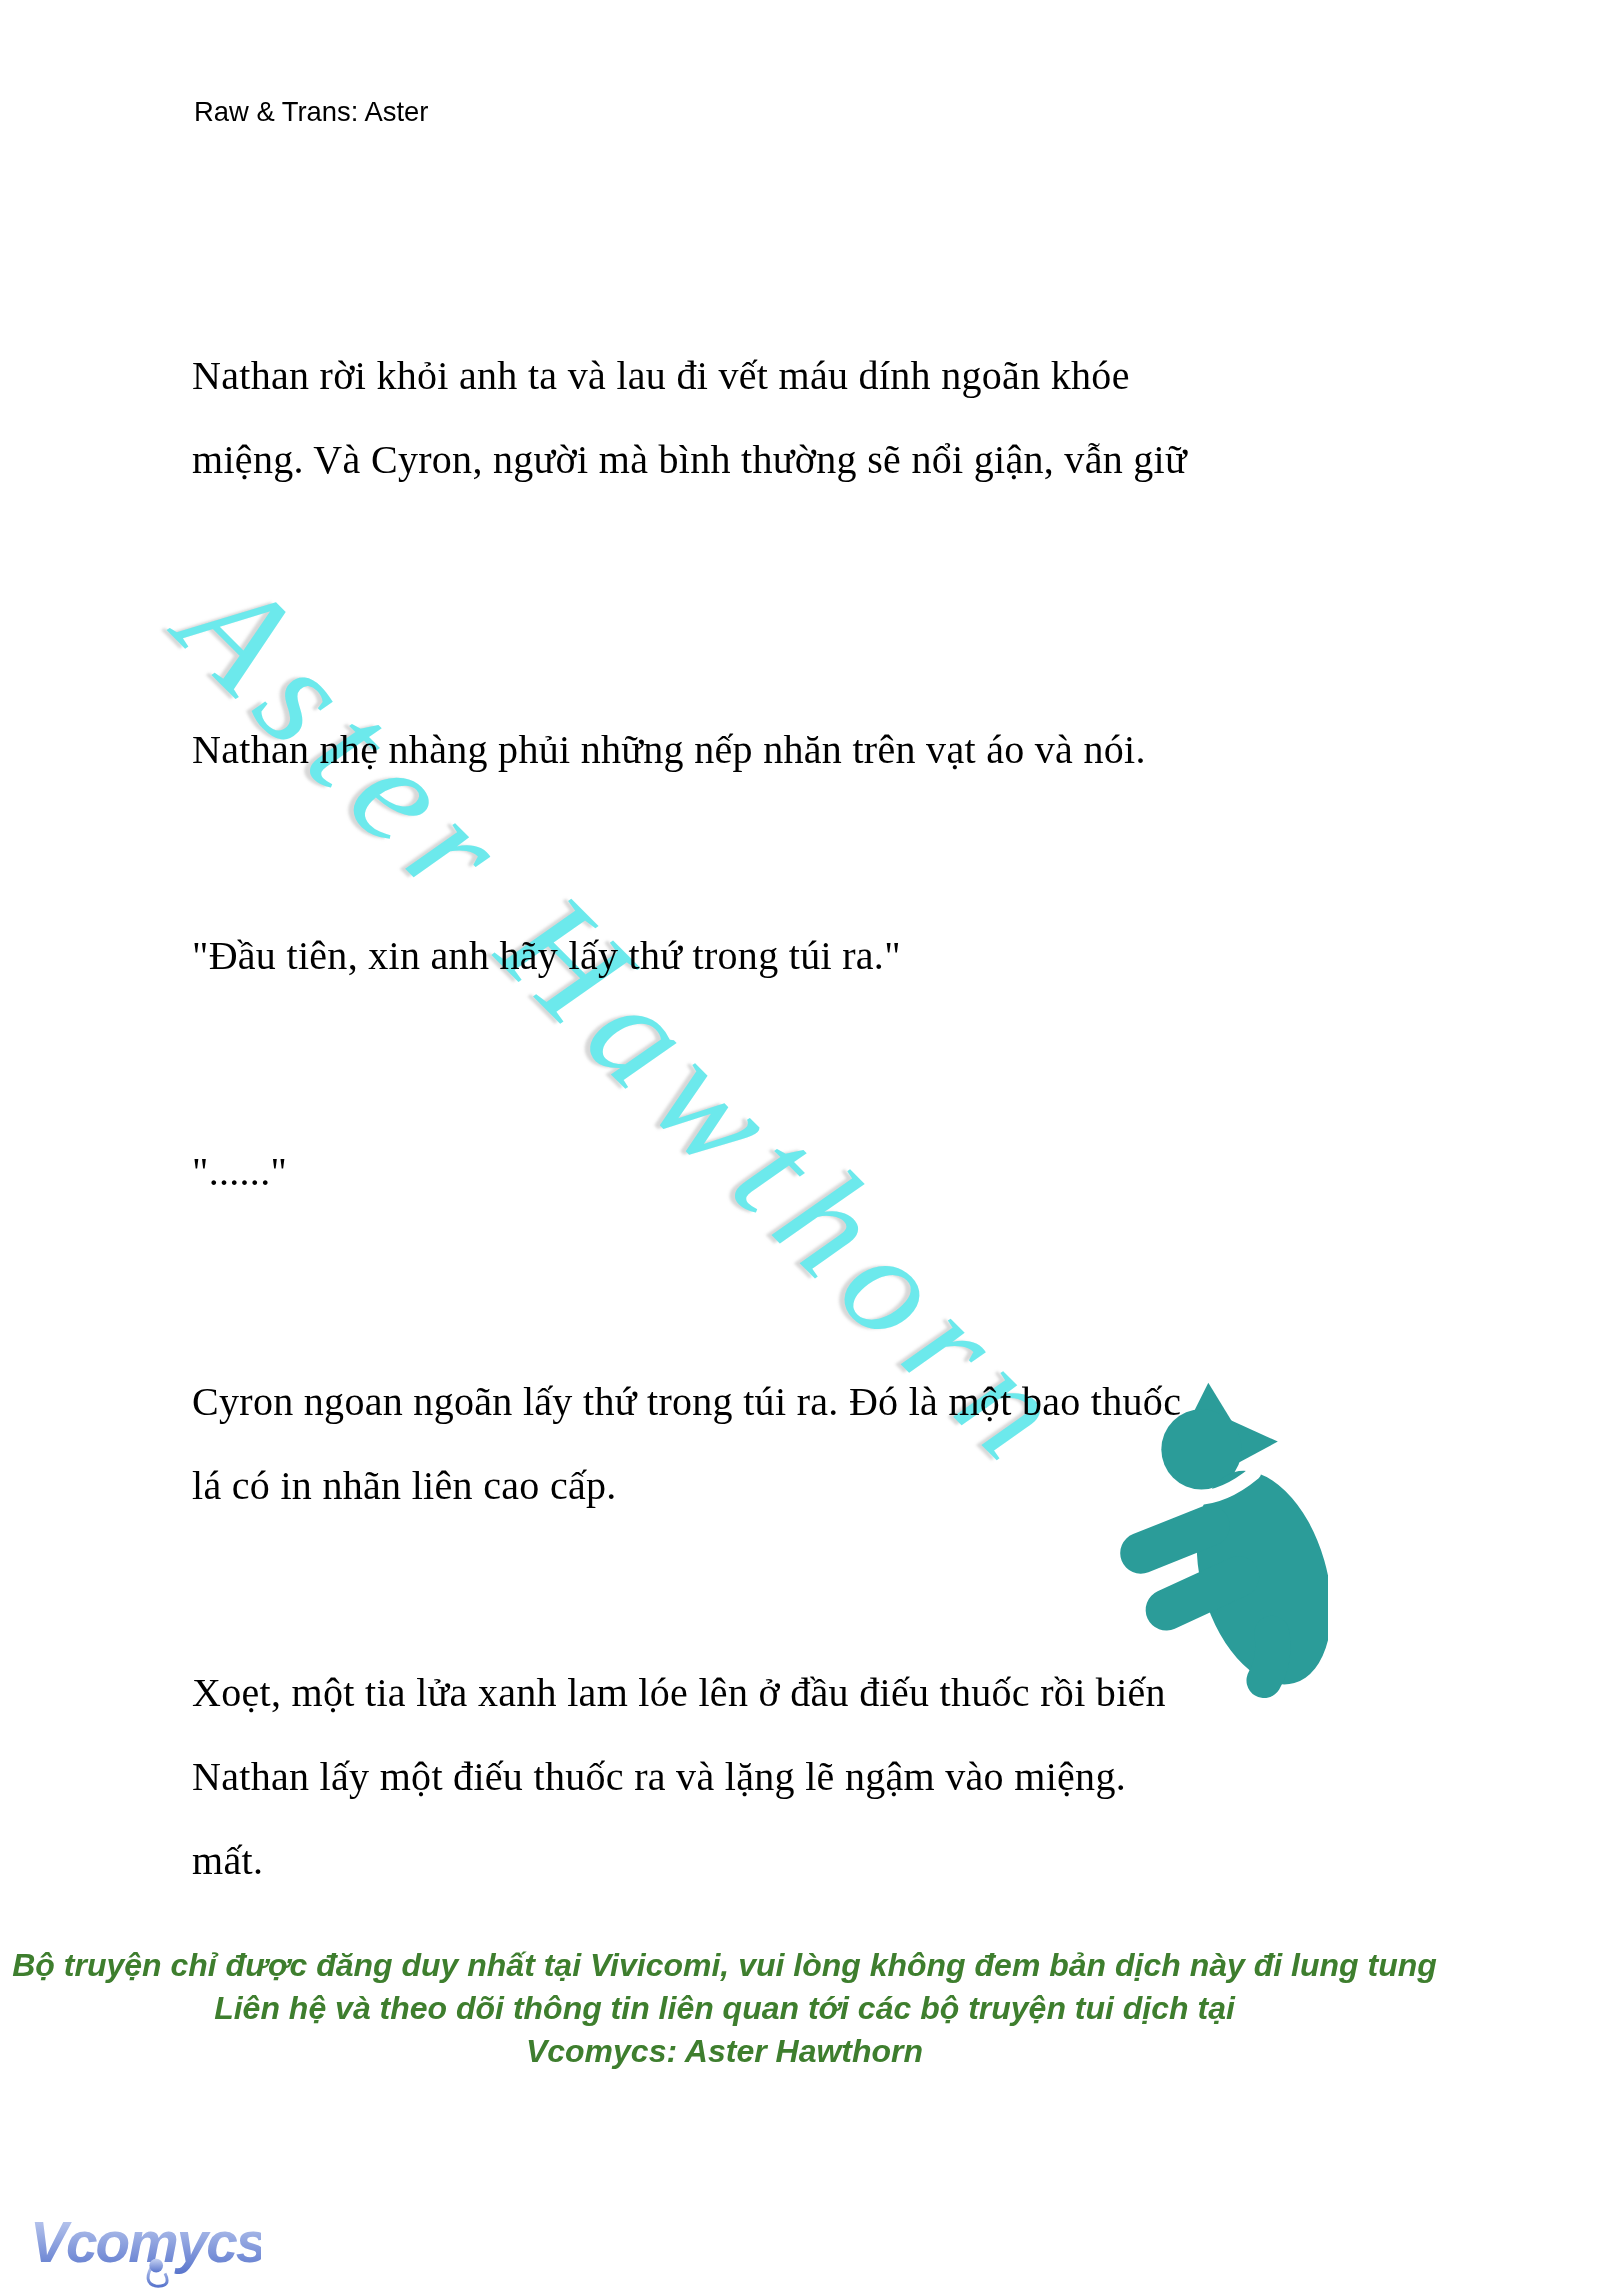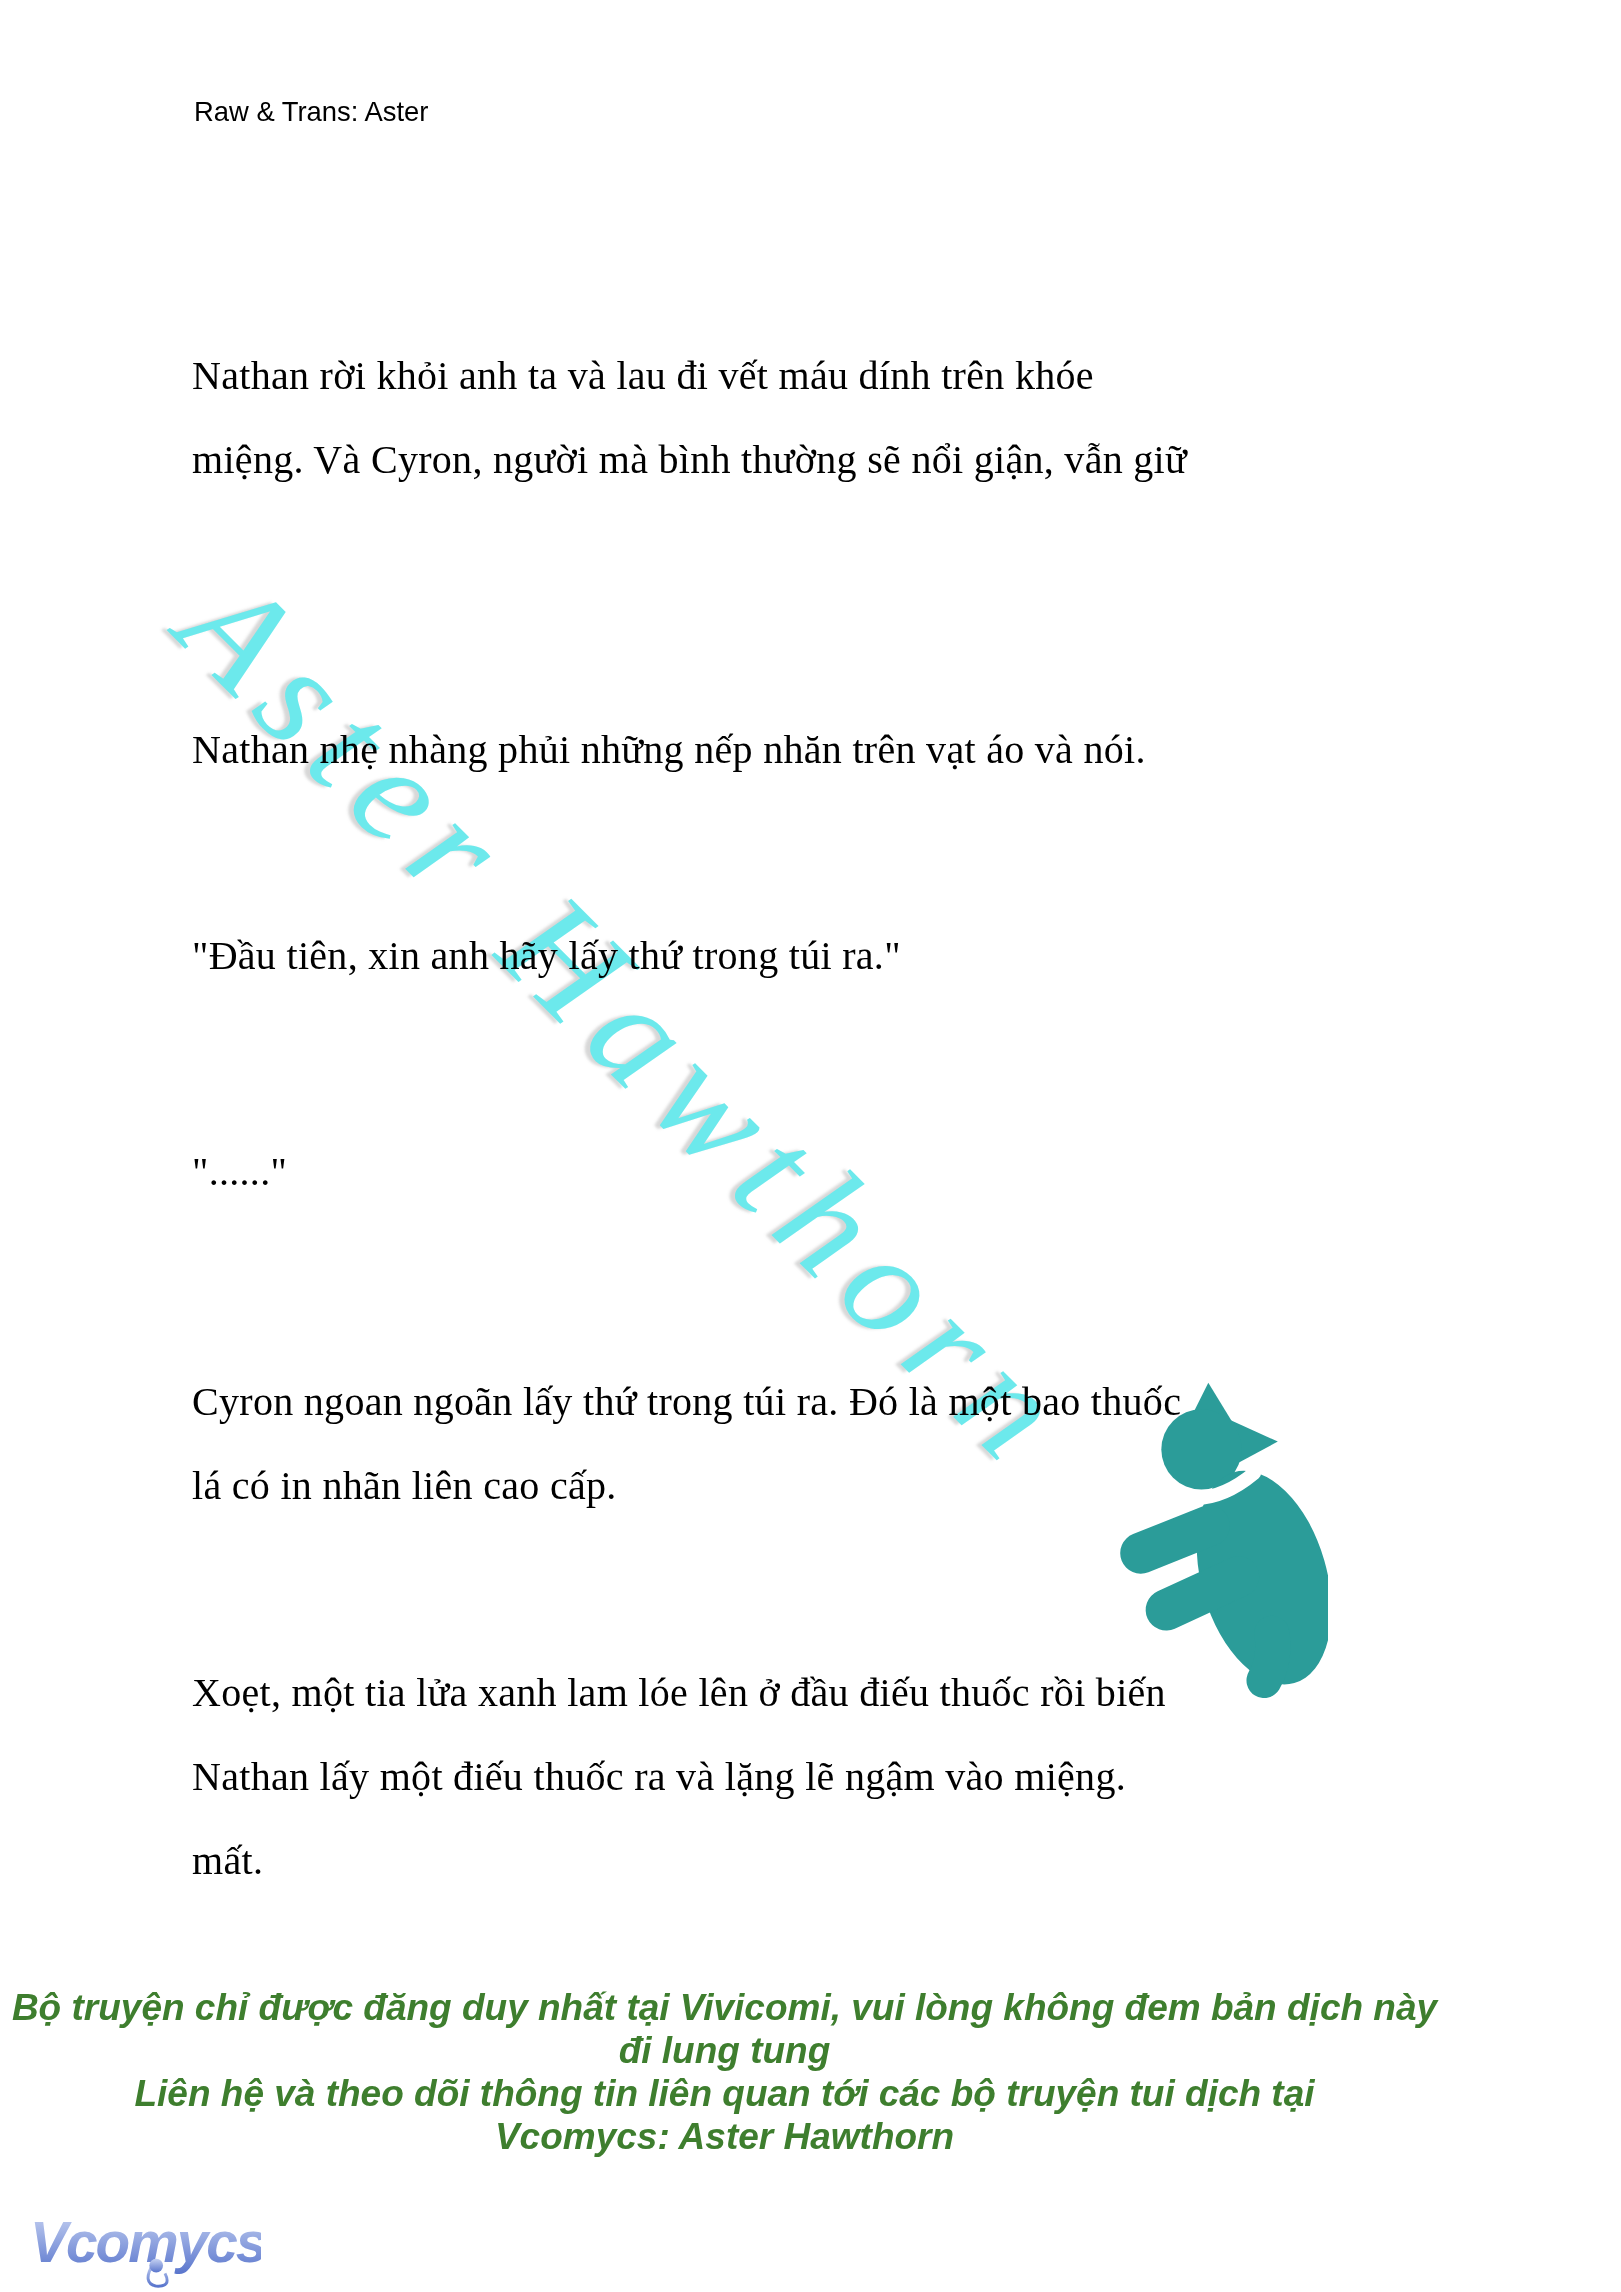--- a/index.html
+++ b/index.html
@@ -36,25 +36,25 @@
     letter-spacing:0.3px;
     z-index:2;
   }
   .p1 { top:294px; }
   .p2 { top:668px; }
   .p3 { top:874px; }
   .p4 { top:1090px; }
   .p5 { top:1320px; }
   .p6 { top:1611px; }
   .footer {
-    position:absolute; left:0; top:1986px; width:100%;
+    position:absolute; left:0; top:1944px; width:100%;
     text-align:center;
     font-family:"Liberation Sans", sans-serif;
     font-style:italic; font-weight:bold;
-    font-size:37px; line-height:43px;
+    font-size:32px; line-height:43px;
     color:#3e7e2e;
     z-index:2;
   }
   .logo { position:absolute; left:25.5px; top:2201px; z-index:2; }
 </style>
 </head>
 <body>
 
 <div class="page">
 
@@ -69,21 +69,21 @@
       <circle cx="86" cy="74" r="41"></circle>
       <ellipse cx="150" cy="205" rx="64" ry="112" transform="rotate(-16 150 205)"></ellipse>
       <path d="M 24 180 L 94 152" stroke="#2b9c99" stroke-width="42" stroke-linecap="round" fill="none"></path>
       <path d="M 50 238 L 124 204" stroke="#2b9c99" stroke-width="42" stroke-linecap="round" fill="none"></path>
       <path d="M 158 262 Q 162 290 150 310" stroke="#2b9c99" stroke-width="36" stroke-linecap="round" fill="none"></path>
     </g>
     <path d="M 46 116 Q 92 138 140 98" stroke="#ffffff" stroke-width="14" fill="none" stroke-linecap="round"></path>
   </svg>
 
   <p class="para p1">
-    <span style="display:block">Nathan rời khỏi anh ta và lau đi vết máu dính trên khóe</span>
+    <span style="display:block">Nathan rời khỏi anh ta và lau đi vết máu dính ngoãn khóe</span>
     <span style="display:block">miệng. Và Cyron, người mà bình thường sẽ nổi giận, vẫn giữ</span>
   </p>
 
   <p class="para p2">
     <span style="display:block">Nathan nhẹ nhàng phủi những nếp nhăn trên vạt áo và nói.</span>
   </p>
 
   <p class="para p3">
     <span style="display:block">"Đầu tiên, xin anh hãy lấy thứ trong túi ra."</span>
   </p>

